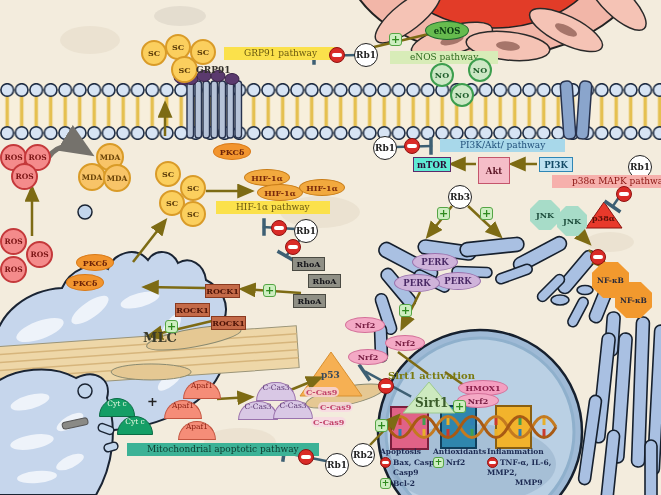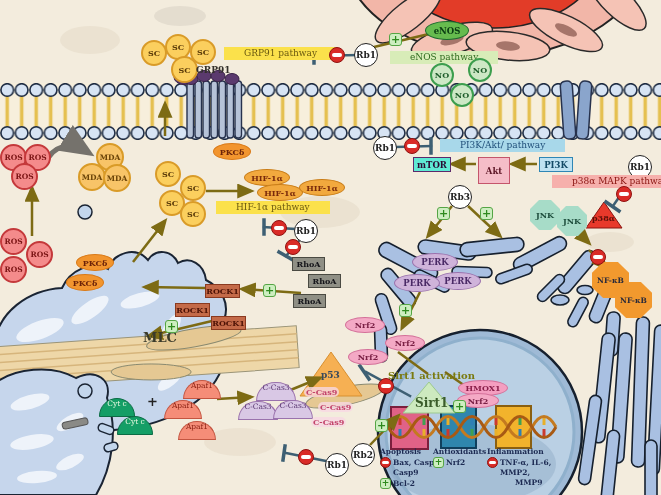--- a/index.html
+++ b/index.html
@@ -470,20 +470,21 @@
 <div class="t" style="left:321px;top:370px;font-size:9px;color:#3a4a5c">p53</div>
 <div class="t" style="left:388px;top:370px;font-size:10px;color:#7a7a10">Sirt1 activation</div>
 <div class="t" style="left:415px;top:396px;font-size:12px;color:#3a5c2a">Sirt1</div>
 <div class="mol" style="left:458px;top:380px;width:50px;height:16px;background:#f49ec0;border:1.5px solid #d4719a;color:#8a1f4a;font-size:8px;border-radius:50%">
       <span>HMOX1</span>
     </div>
 <div class="mol" style="left:457px;top:393px;width:42px;height:15px;background:#f4a9c5;border:1.5px solid #d4719a;color:#7a2045;font-size:8px;border-radius:50%">
       <span>Nrf2</span>
     </div>
 
+<div class="lbl" style="left:127px;top:443px;background:#3cb296;color:#0d3a2e">Mitochondrial apoptotic pathway</div>
 
 <div class="genecol" style="left:380px;top:447px">
   <div>Apoptosis</div>
   <div class="generow">
         <span class="nosign" style="width:11px;height:11px"></span>
         <span>Bax, Casp3,</span>
       </div>
   <div style="margin-left:13px">Casp9</div>
   <div class="generow">
         <span class="plus" style="width:11px;height:11px;font-size:9px">+</span>
@@ -496,21 +497,21 @@
         <span class="plus" style="width:11px;height:11px;font-size:9px">+</span>
         <span>Nrf2</span>
       </div>
 </div>
 <div class="genecol" style="left:487px;top:447px">
   <div>Inflammation</div>
   <div class="generow">
         <span class="nosign" style="width:11px;height:11px"></span>
         <span>TNF-α, IL-6,</span>
       </div>
-  <div style="margin-left:13px">MMP2,</div>
+  <div style="">MMP2,</div>
   <div style="margin-left:28px">MMP9</div>
 </div>
 
 <div class="nosign" style="left:329px;top:47px;width:16px;height:16px"></div>
 <div class="nosign" style="left:404px;top:138px;width:16px;height:16px"></div>
 <div class="nosign" style="left:616px;top:186px;width:16px;height:16px"></div>
 <div class="nosign" style="left:271px;top:220px;width:16px;height:16px"></div>
 <div class="nosign" style="left:285px;top:239px;width:16px;height:16px"></div>
 <div class="nosign" style="left:590px;top:249px;width:16px;height:16px"></div>
 <div class="nosign" style="left:378px;top:378px;width:16px;height:16px"></div>

